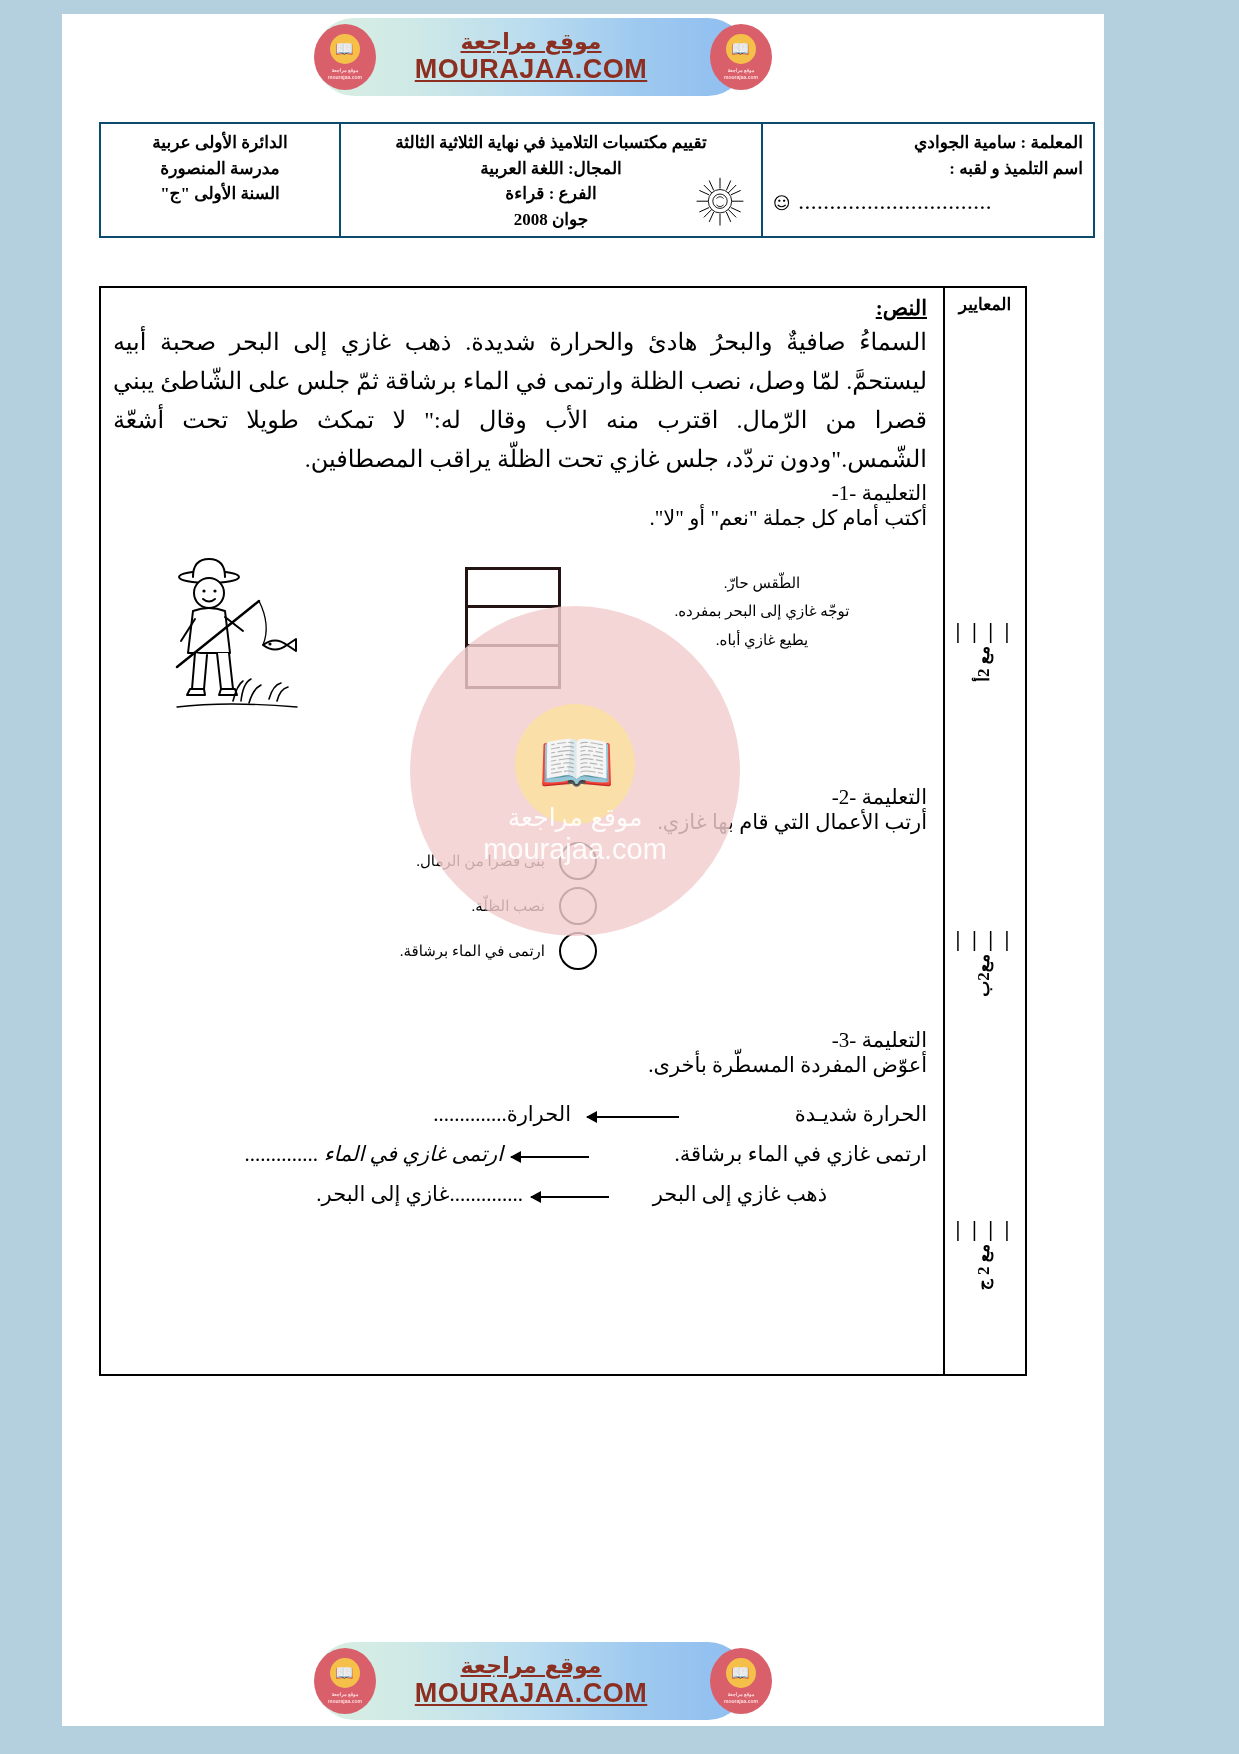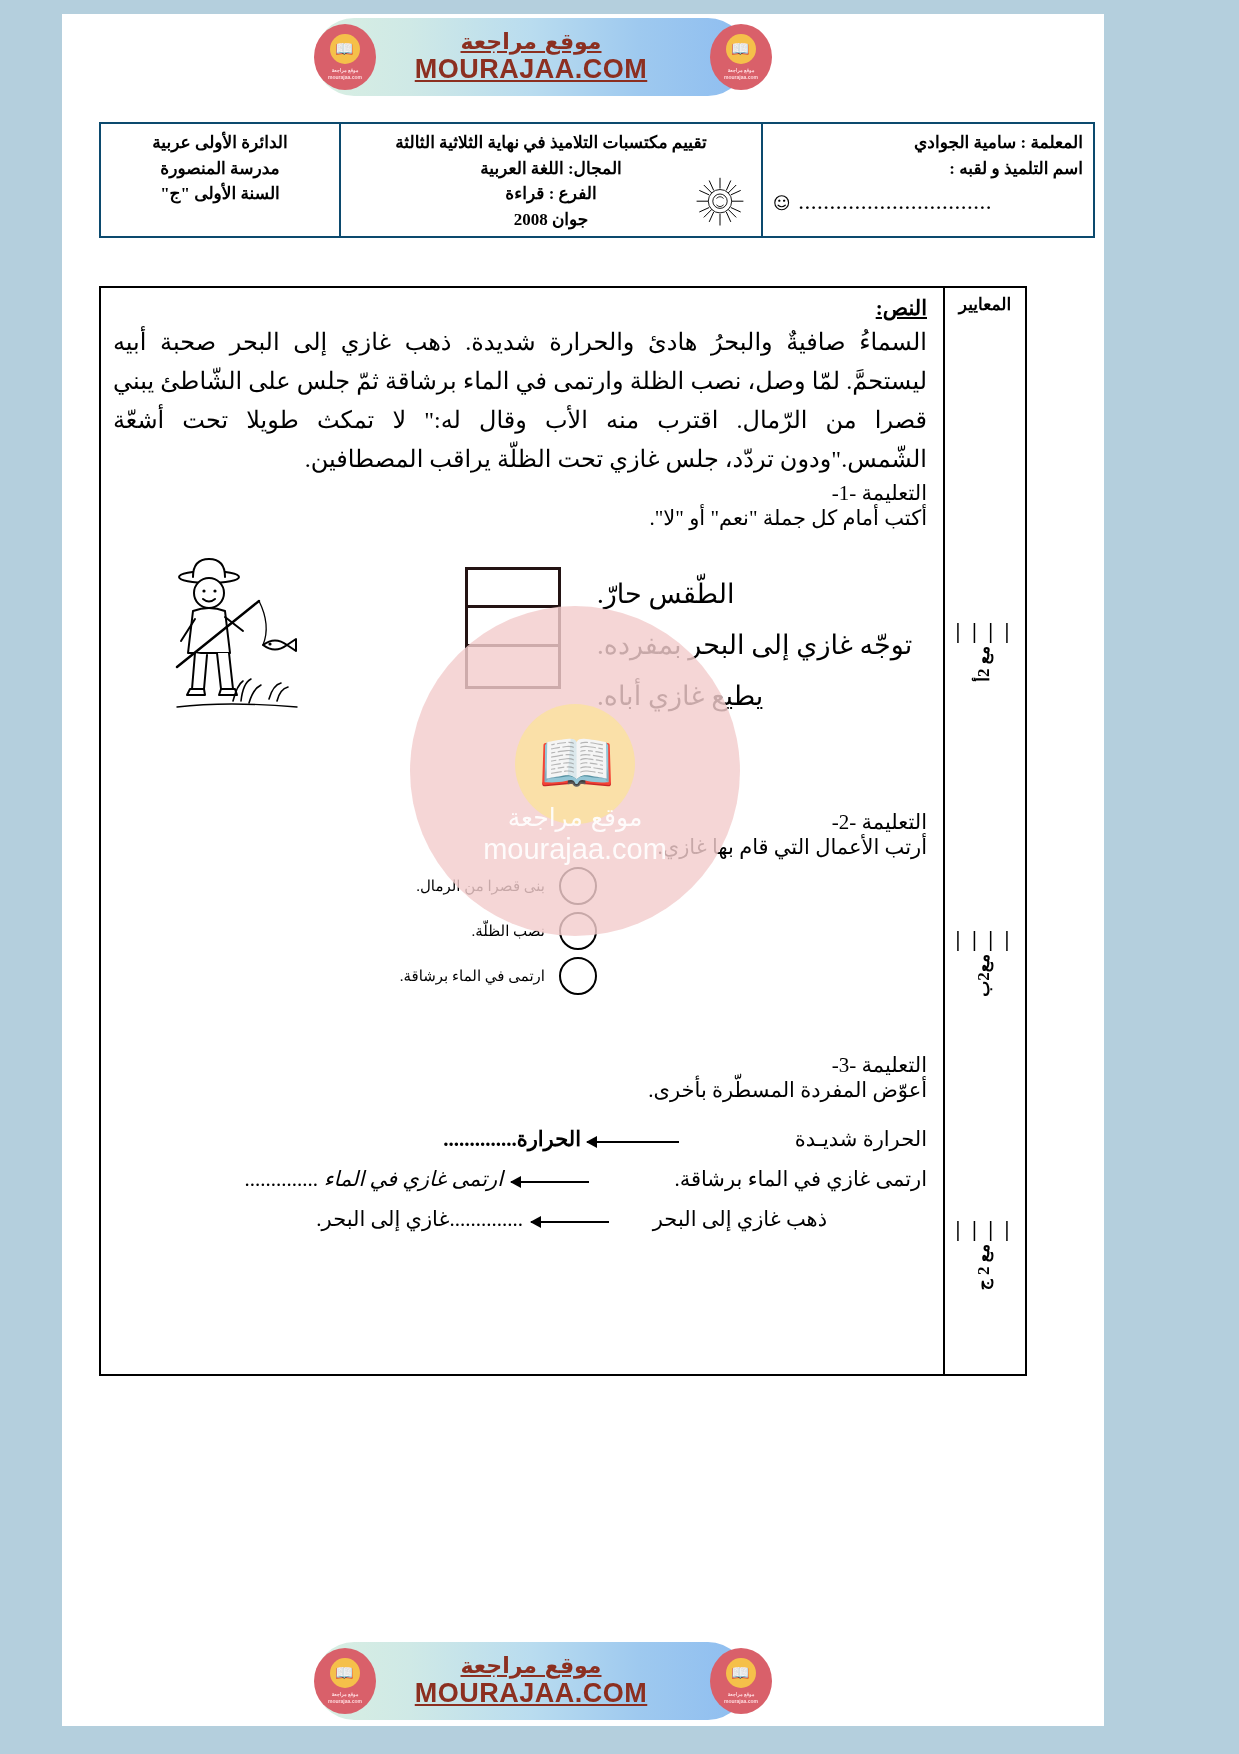--- a/index.html
+++ b/index.html
@@ -241,23 +241,23 @@
   .ex1 {
     position: relative;
     height: 200px;
     margin-top: 10px;
   }
   .ex1-statements {
     position: absolute;
     right: 0;
     top: 28px;
     width: 330px;
-    font-size: 27px;
+    font-size: 15px;
     line-height: 1.9;
-    text-align: left;
+    text-align: center;
   }
   .answer-grid {
     position: absolute;
     right: 366px;
     top: 26px;
     width: 96px;
     height: 122px;
     border: 3px solid #231313;
     box-sizing: border-box;
   }
@@ -270,21 +270,21 @@
 
   .fisher {
     position: absolute;
     right: 600px;
     top: 0;
     width: 190px;
     height: 180px;
   }
 
   
-  .ex2 { margin-top: 69px; position: relative; }
+  .ex2 { margin-top: 44px; position: relative; }
   .choice-row {
     display: flex;
     flex-direction: row;
     align-items: center;
     justify-content: flex-start;
     gap: 14px;
     font-size: 15px;
     margin: 7px 0 7px 0;
     padding-right: 330px;
   }
@@ -542,21 +542,21 @@
         <div class="instr-num">التعليمة -3-</div>
         <div class="instr-text">أعوّض المفردة المسطّرة بأخرى.</div>
 
         <div style="height:18px"></div>
 
         <div class="match-row">
           <span class="match-right" style="right:0;">
             <span>الحرارة شديـدة</span>
           </span>
           <span class="arrow" style="right:248px; width:92px;"></span>
-          <span class="match-left" style="right:346px;font-weight:bold;">
+          <span class="match-left" style="right:356px;">
             <span>الحرارة</span><span>..............</span>
           </span>
         </div>
 
         <div class="match-row">
           <span class="match-right" style="right:0;">
             <span>ارتمى غازي في الماء برشاقة.</span>
           </span>
           <span class="arrow" style="right:338px; width:78px;"></span>
           <span class="match-left" style="right:424px;font-style:italic;">

